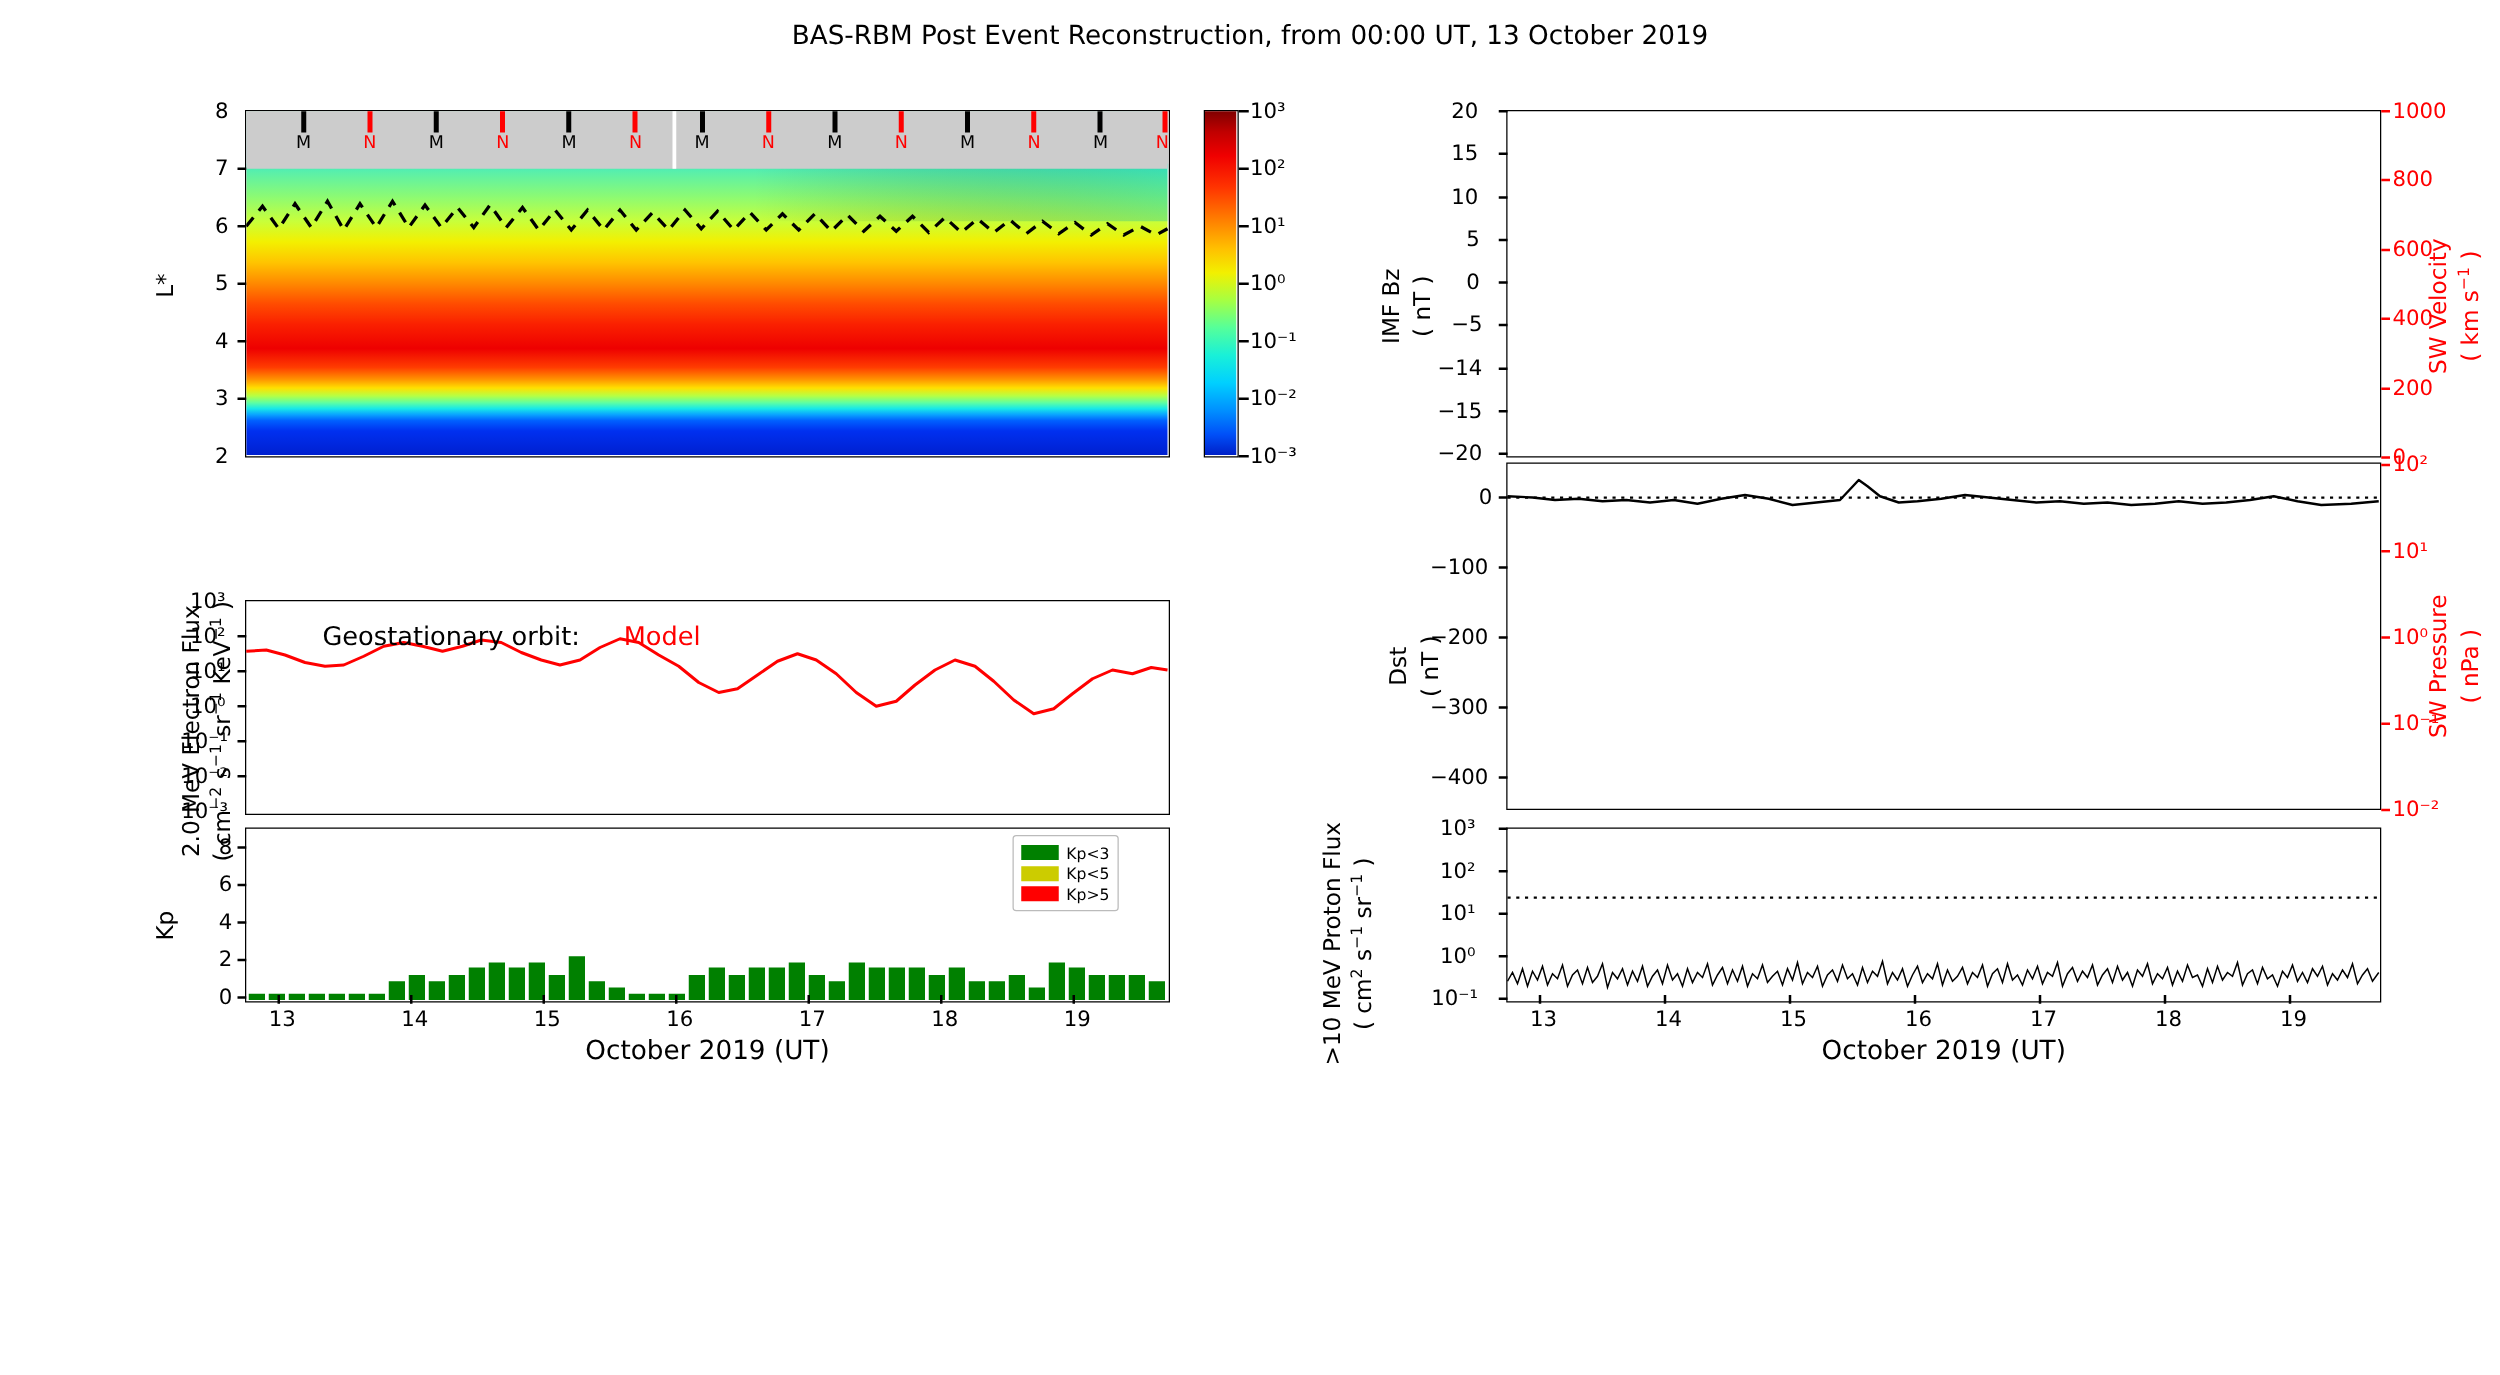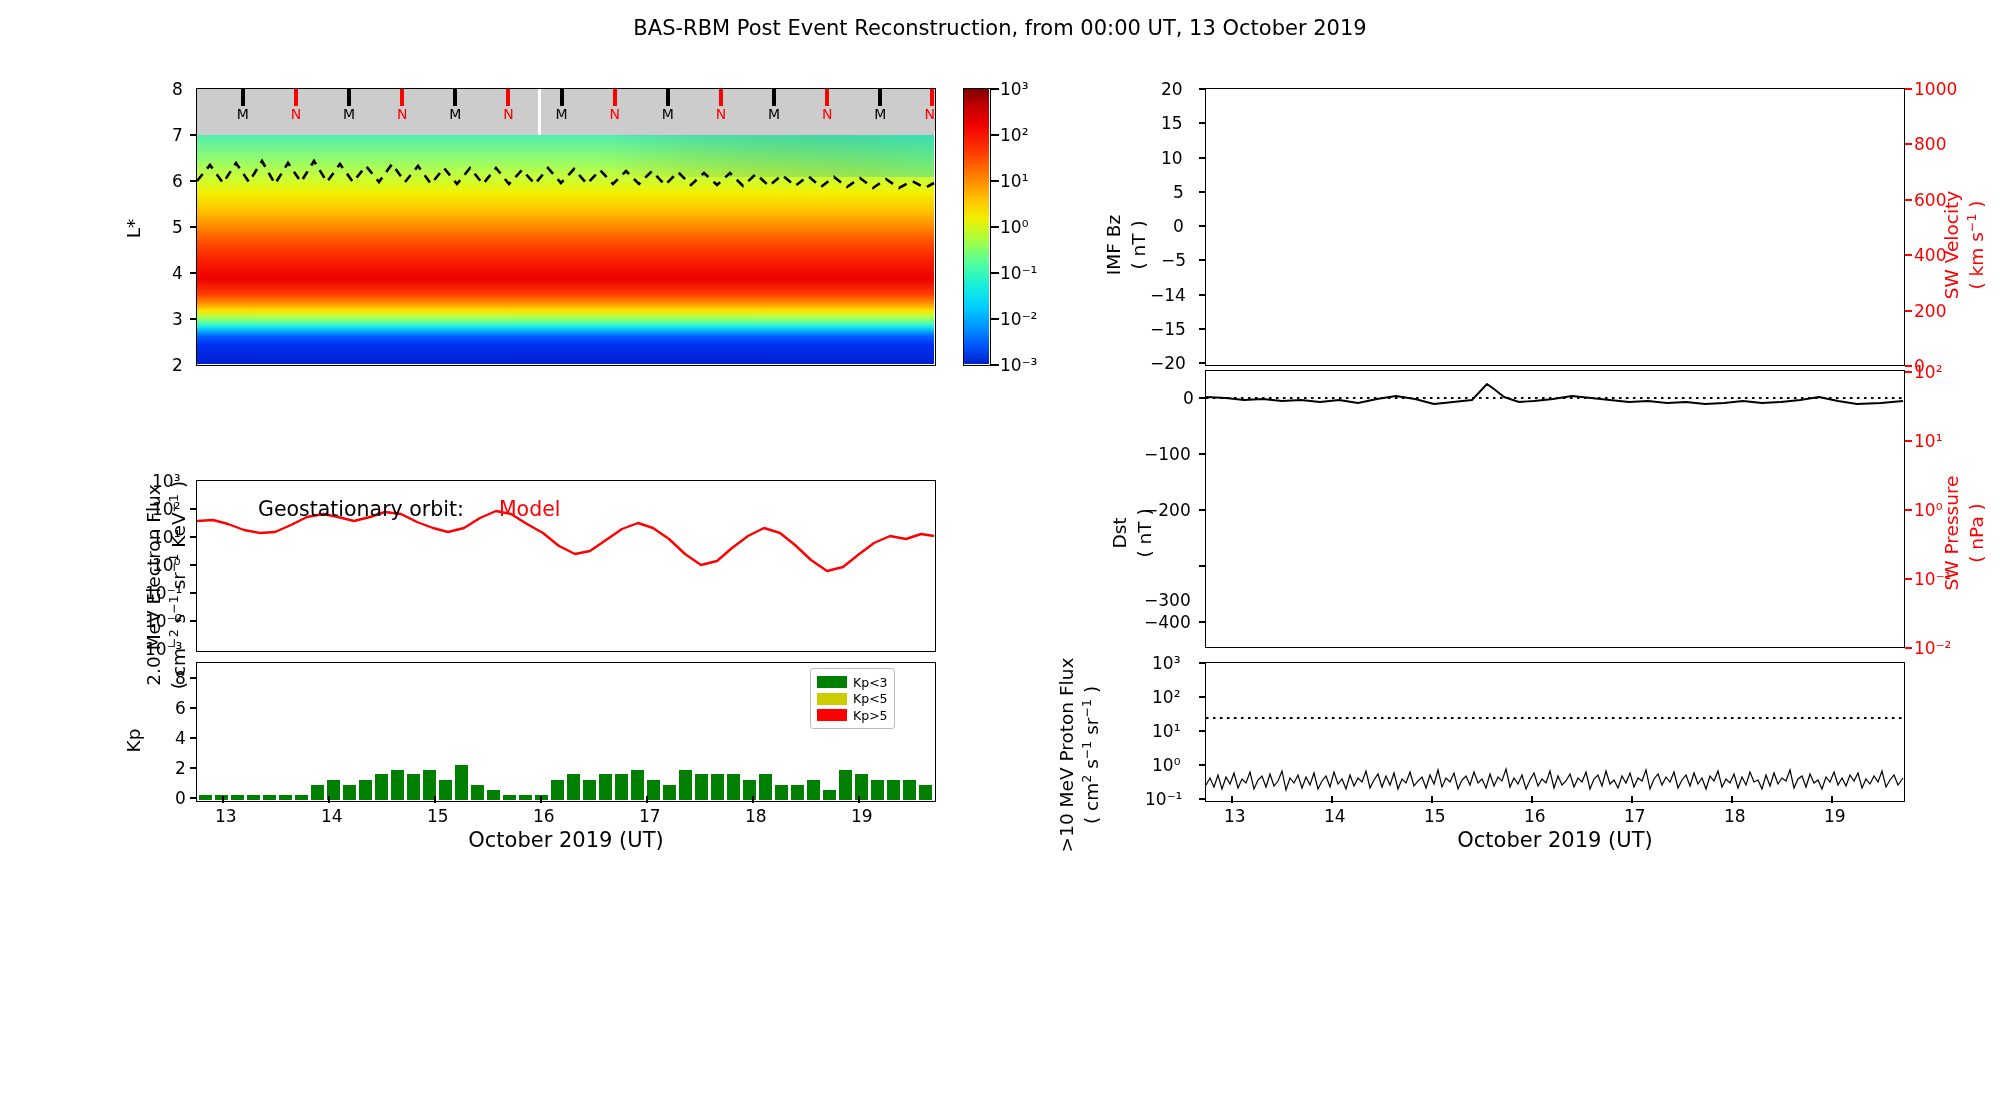--- a/index.html
+++ b/index.html
@@ -354,21 +354,21 @@
       <polyline fill="none" stroke="#000" stroke-width="1.9" stroke-linejoin="round" points="0,26 20,27 38,29 57,28 76,30 95,29 114,31 133,29 152,32 171,28 190,25 209,28
                 228,33 247,31 266,29 281,13 288,18 298,26 313,31 328,30 347,28 366,25 385,27
                 404,29 423,31 442,30 461,32 480,31 499,33 518,32 537,30 556,32 575,31 594,29
                 613,26 632,30 651,33 675,32 697,30"></polyline>
     </svg>
   </div>
   <div class="abs" style="left:0;top:0;">
     <div class="tklab" style="left:1183px;top:388px;">0</div>
     <div class="tklab" style="left:1144px;top:444px;">−100</div>
     <div class="tklab" style="left:1144px;top:500px;">−200</div>
-    <div class="tklab" style="left:1144px;top:556px;margin-top:34px;">−300</div>
+    <div class="tklab" style="left:1144px;top:556px;">−300</div>
     <div class="tklab" style="left:1144px;top:612px;">−400</div>
     <div class="tick" style="left:1199px;top:397px;width:7px;height:1.6px;"></div>
     <div class="tick" style="left:1199px;top:453px;width:7px;height:1.6px;"></div>
     <div class="tick" style="left:1199px;top:509px;width:7px;height:1.6px;"></div>
     <div class="tick" style="left:1199px;top:565px;width:7px;height:1.6px;"></div>
     <div class="tick" style="left:1199px;top:621px;width:7px;height:1.6px;"></div>
   </div>
   <div class="axlab vrot" style="left:1013px;top:508px;width:240px;line-height:1.35;">
     <div>Dst</div>
     <div>( nT )</div>

